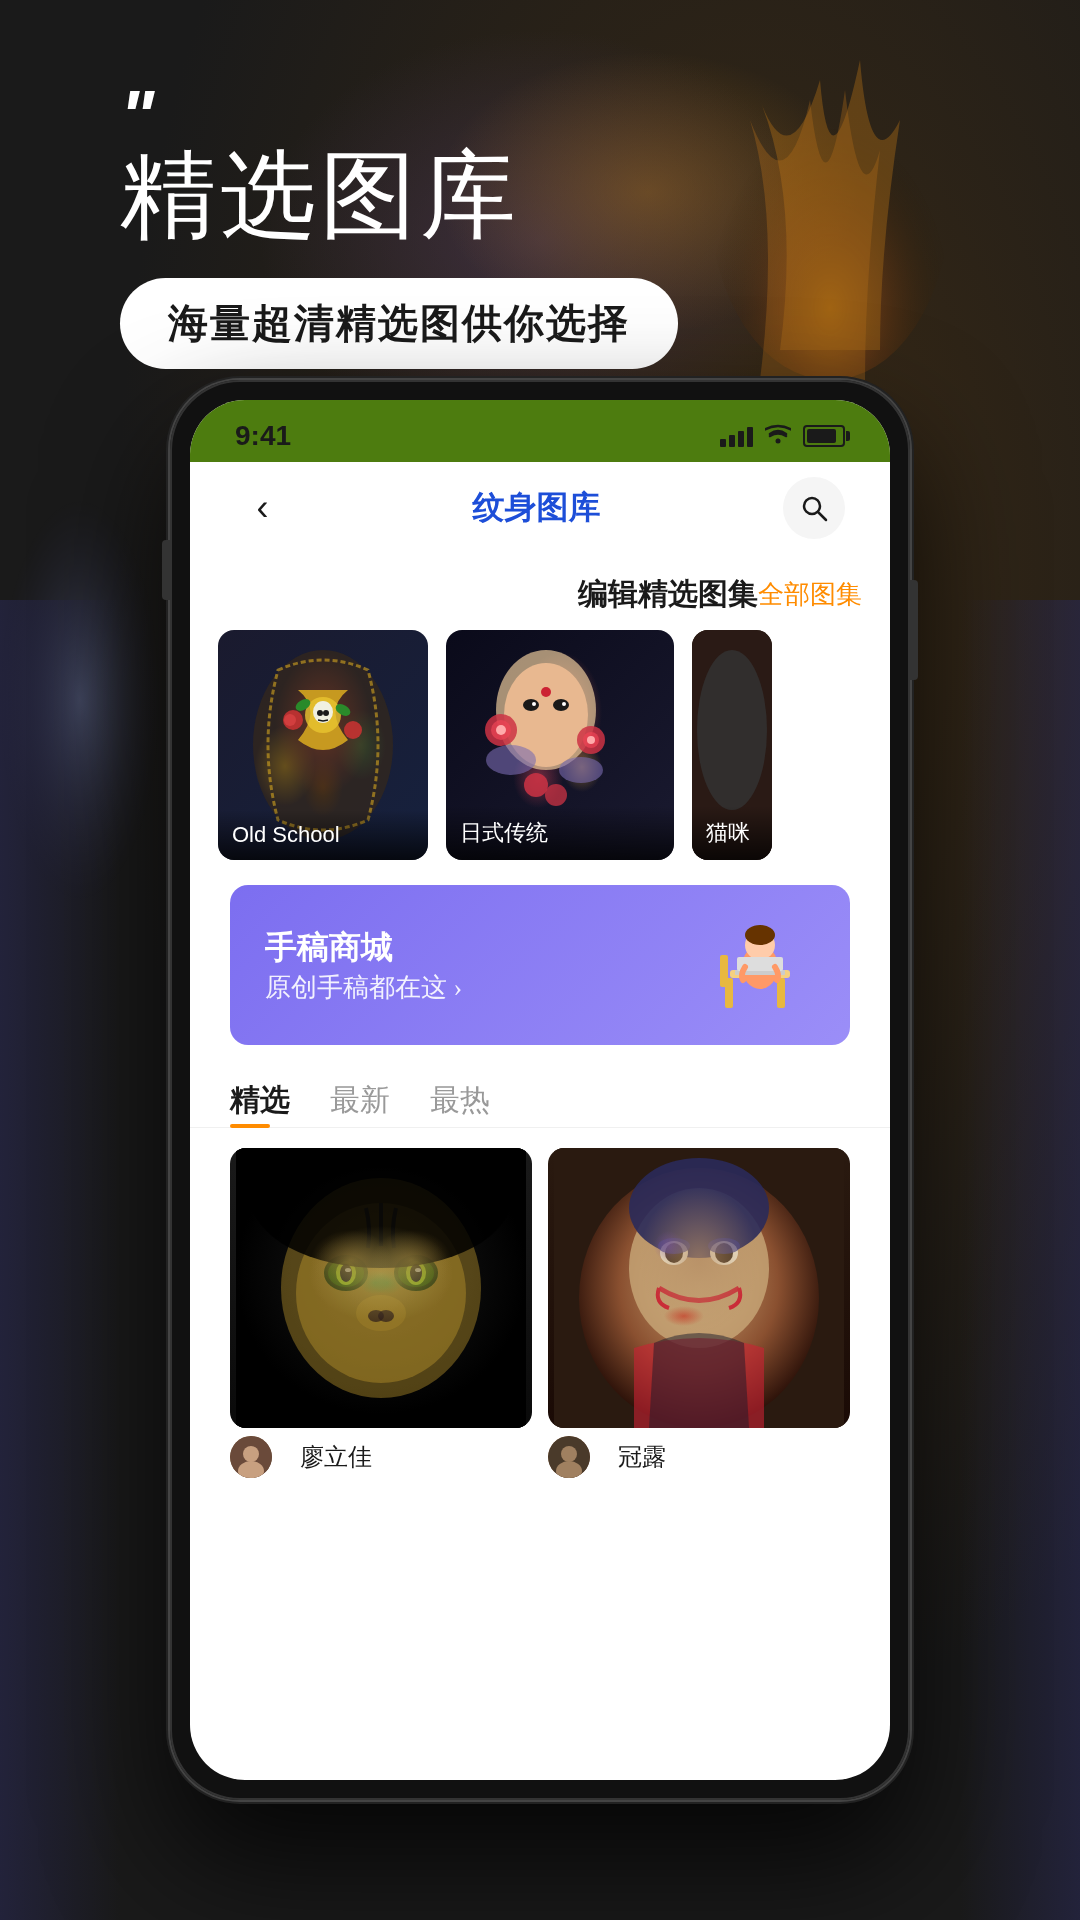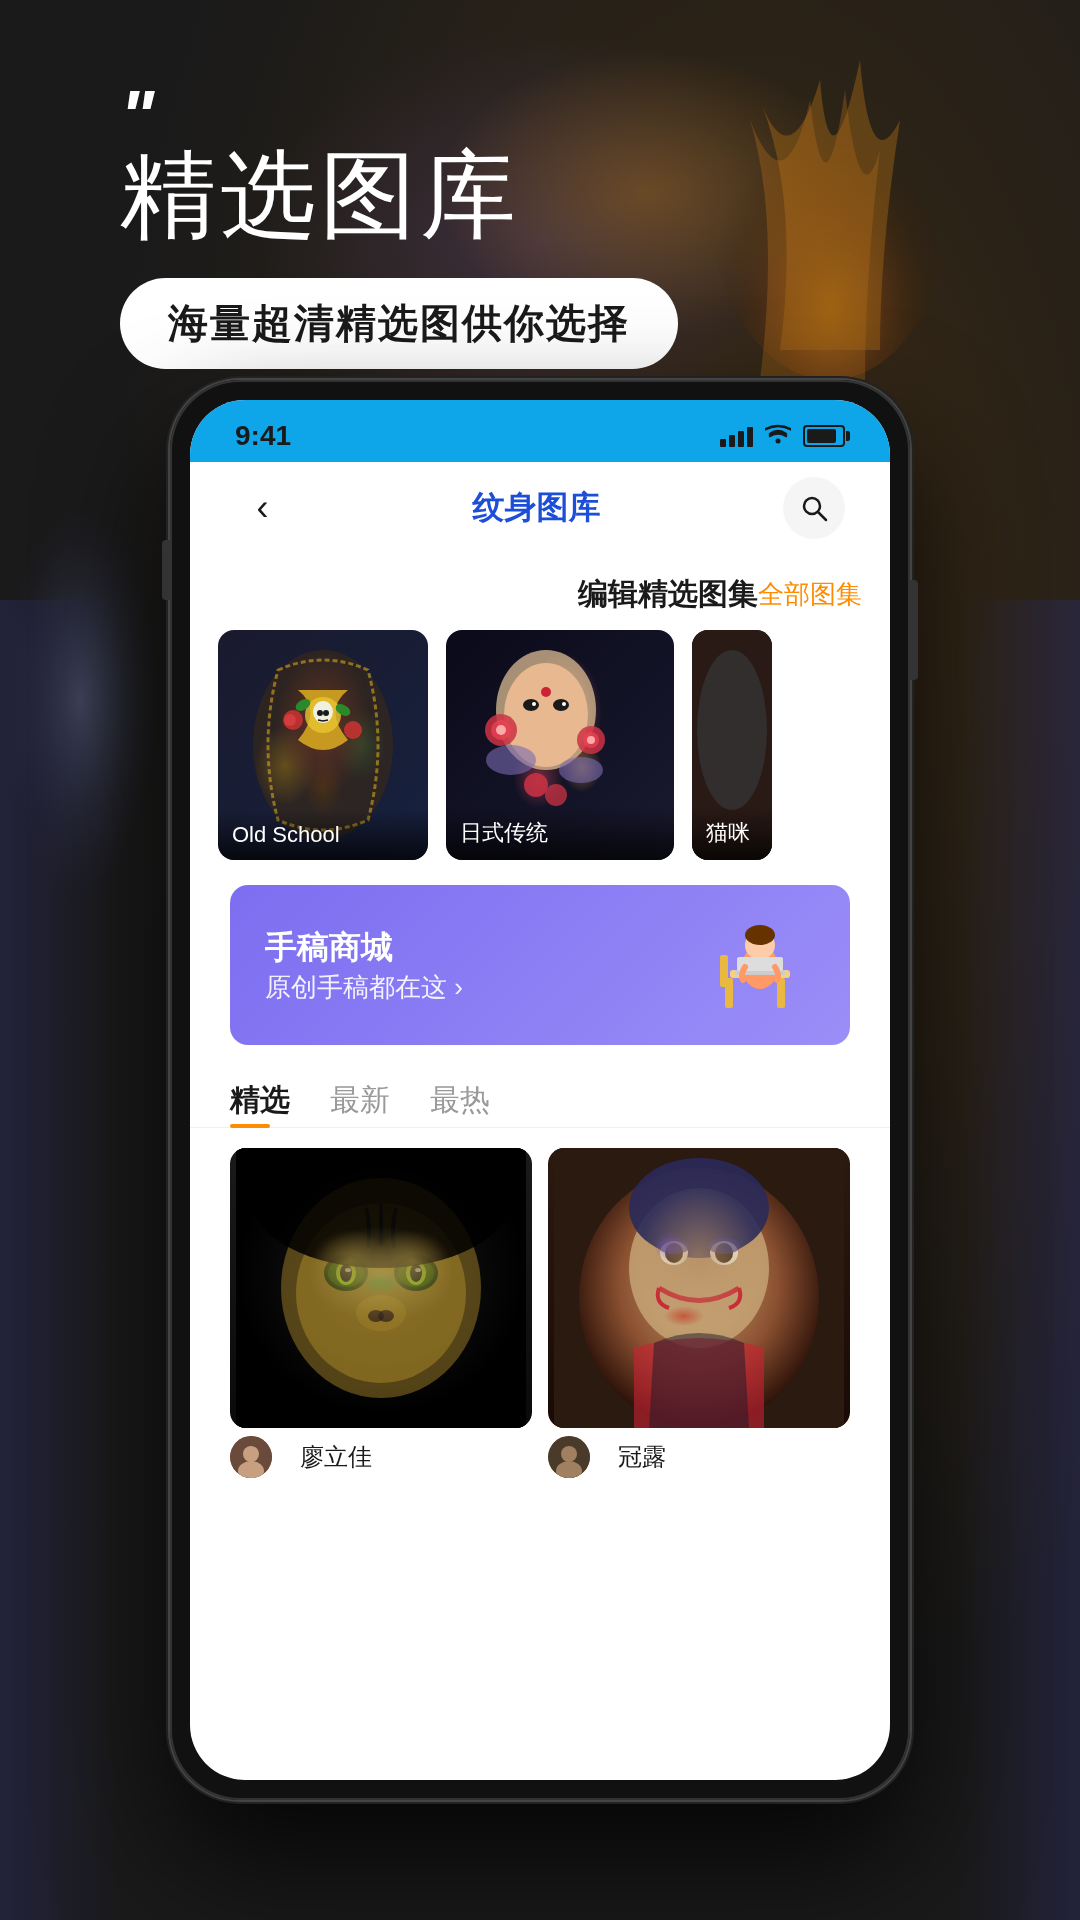--- a/index.html
+++ b/index.html
@@ -136,21 +136,21 @@
       height: 1380px;
       position: relative;
     }
 
     
     .status-bar {
       display: flex;
       justify-content: space-between;
       align-items: center;
       padding: 20px 45px 10px;
-      background: #0ea5e9;
+      background: #4d7c0f;
       position: relative;
       gap: 12px;
     }
 
     .status-time {
       font-size: 28px;
       font-weight: 600;
       color: #1a1a1a;
     }
 
@@ -365,20 +365,21 @@
 
     .banner-title {
       font-size: 32px;
       font-weight: 700;
       color: white;
     }
 
     .banner-subtitle {
       font-size: 26px;
       color: rgba(255,255,255,0.9);
+      font-family: Liberation Serif, serif;
     }
 
     
     .tabs {
       display: flex;
       padding: 10px 40px 0;
       gap: 40px;
       border-bottom: 1px solid #f0f0f0;
     }
 

